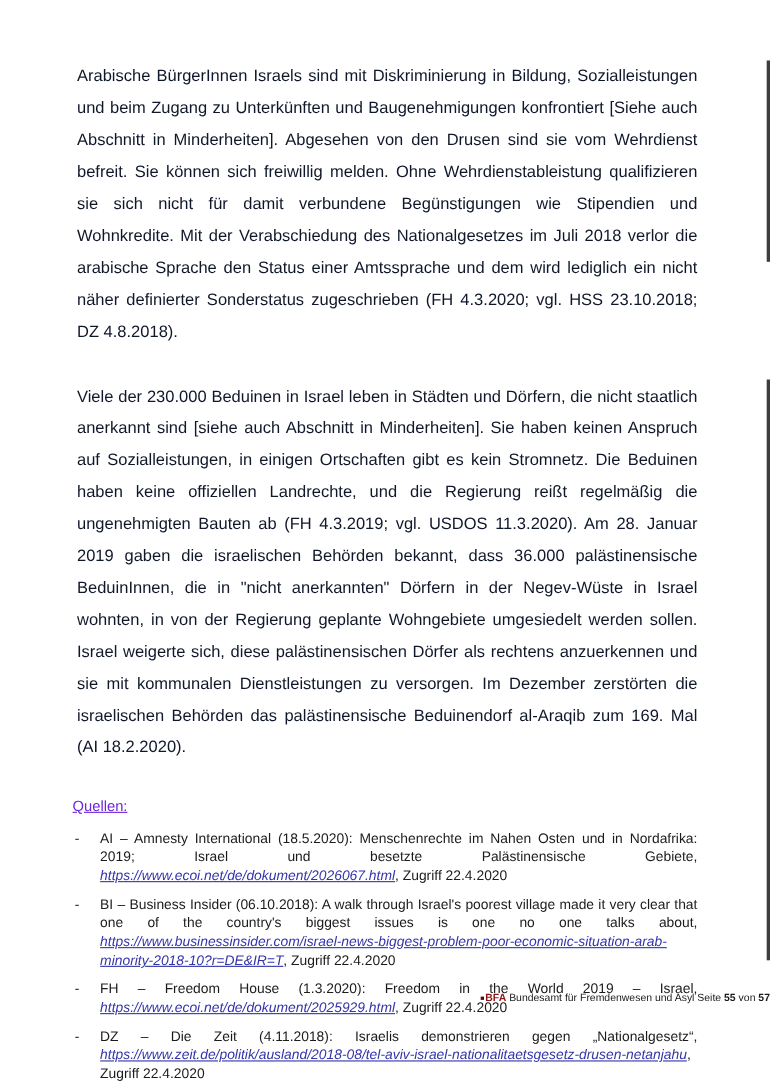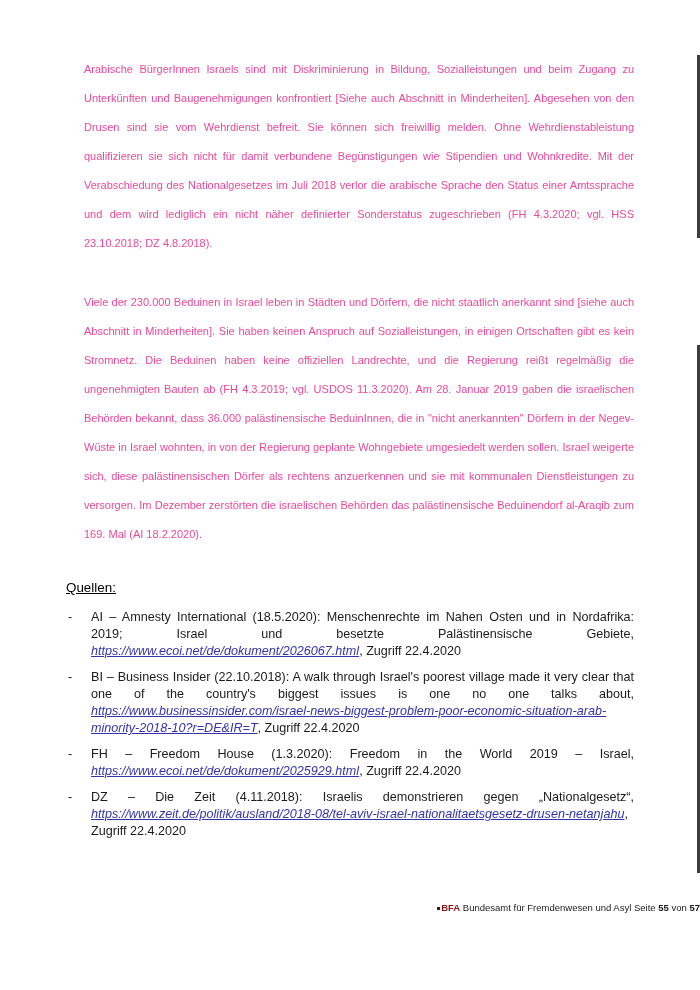--- a/index.html
+++ b/index.html
@@ -3,26 +3,26 @@
 <meta charset="utf-8">
 <style>
   html,body { margin:0; padding:0; background:#ffffff; }
   .page {
     position:relative; width:700px; height:990px; margin:0 auto;
     background:#ffffff; overflow:hidden;
     font-family:"Liberation Sans", sans-serif; color:#1b1b1b;
   }
   .content { position:absolute; top:55px; left:66px; width:568px; }
   .body-par {
-    margin:0 0 30px 18px; font-size:11px; line-height:29px;
-    text-align:justify; text-align-last:left; color:#ec4899;
+    margin:0 0 30px 4px; font-size:15px; line-height:29px;
+    text-align:justify; text-align-last:left; color:#0f172a;
   }
   .sources-heading {
     font-size:13.4px; line-height:18px; text-decoration:underline;
-    margin:0 0 12px 0; font-weight:normal; color:#000000;
+    margin:0 0 12px 0; font-weight:normal; color:#6d28d9;
   }
   .sources-list { list-style:none; margin:0; padding:0; }
   .source-item {
     position:relative; padding-left:25px; margin:0 0 9px 0;
     font-size:12.6px; line-height:17px; text-align:justify; text-align-last:left;
   }
   .source-dash { position:absolute; left:2px; top:0; }
   a.source-link {
     color:#3333aa; text-decoration:underline; overflow-wrap:anywhere;
     word-break:break-word; cursor:pointer;font-style:italic;
@@ -55,21 +55,21 @@
 
     <h2 class="sources-heading">Quellen:</h2>
 
     <ul class="sources-list">
 
       <li class="source-item">
         <span class="source-dash">-</span><span>AI – Amnesty International (18.5.2020): Menschenrechte im Nahen Osten und in Nordafrika: 2019; Israel und besetzte Palästinensische Gebiete, </span><a class="source-link">https://www.ecoi.net/de/dokument/2026067.html</a><span>, Zugriff 22.4.2020</span>
       </li>
 
       <li class="source-item">
-        <span class="source-dash">-</span><span>BI – Business Insider (22.10.2018): A walk through Israel's poorest village made it very clear that one of the country's biggest issues is one no one talks about, </span><a class="source-link">https://www.businessinsider.com/israel-news-biggest-problem-poor-economic-situation-arab-minority-2018-10?r=DE&amp;IR=T</a><span>, Zugriff 22.4.2020</span>
+        <span class="source-dash">-</span><span>BI – Business Insider (06.10.2018): A walk through Israel's poorest village made it very clear that one of the country's biggest issues is one no one talks about, </span><a class="source-link">https://www.businessinsider.com/israel-news-biggest-problem-poor-economic-situation-arab-minority-2018-10?r=DE&amp;IR=T</a><span>, Zugriff 22.4.2020</span>
       </li>
 
       <li class="source-item">
         <span class="source-dash">-</span><span>FH – Freedom House (1.3.2020): Freedom in the World 2019 – Israel, </span><a class="source-link">https://www.ecoi.net/de/dokument/2025929.html</a><span>, Zugriff 22.4.2020</span>
       </li>
 
       <li class="source-item">
         <span class="source-dash">-</span><span>DZ – Die Zeit (4.11.2018): Israelis demonstrieren gegen „Nationalgesetz“, </span><a class="source-link">https://www.zeit.de/politik/ausland/2018-08/tel-aviv-israel-nationalitaetsgesetz-drusen-netanjahu</a><span>, Zugriff 22.4.2020</span>
       </li>
 

